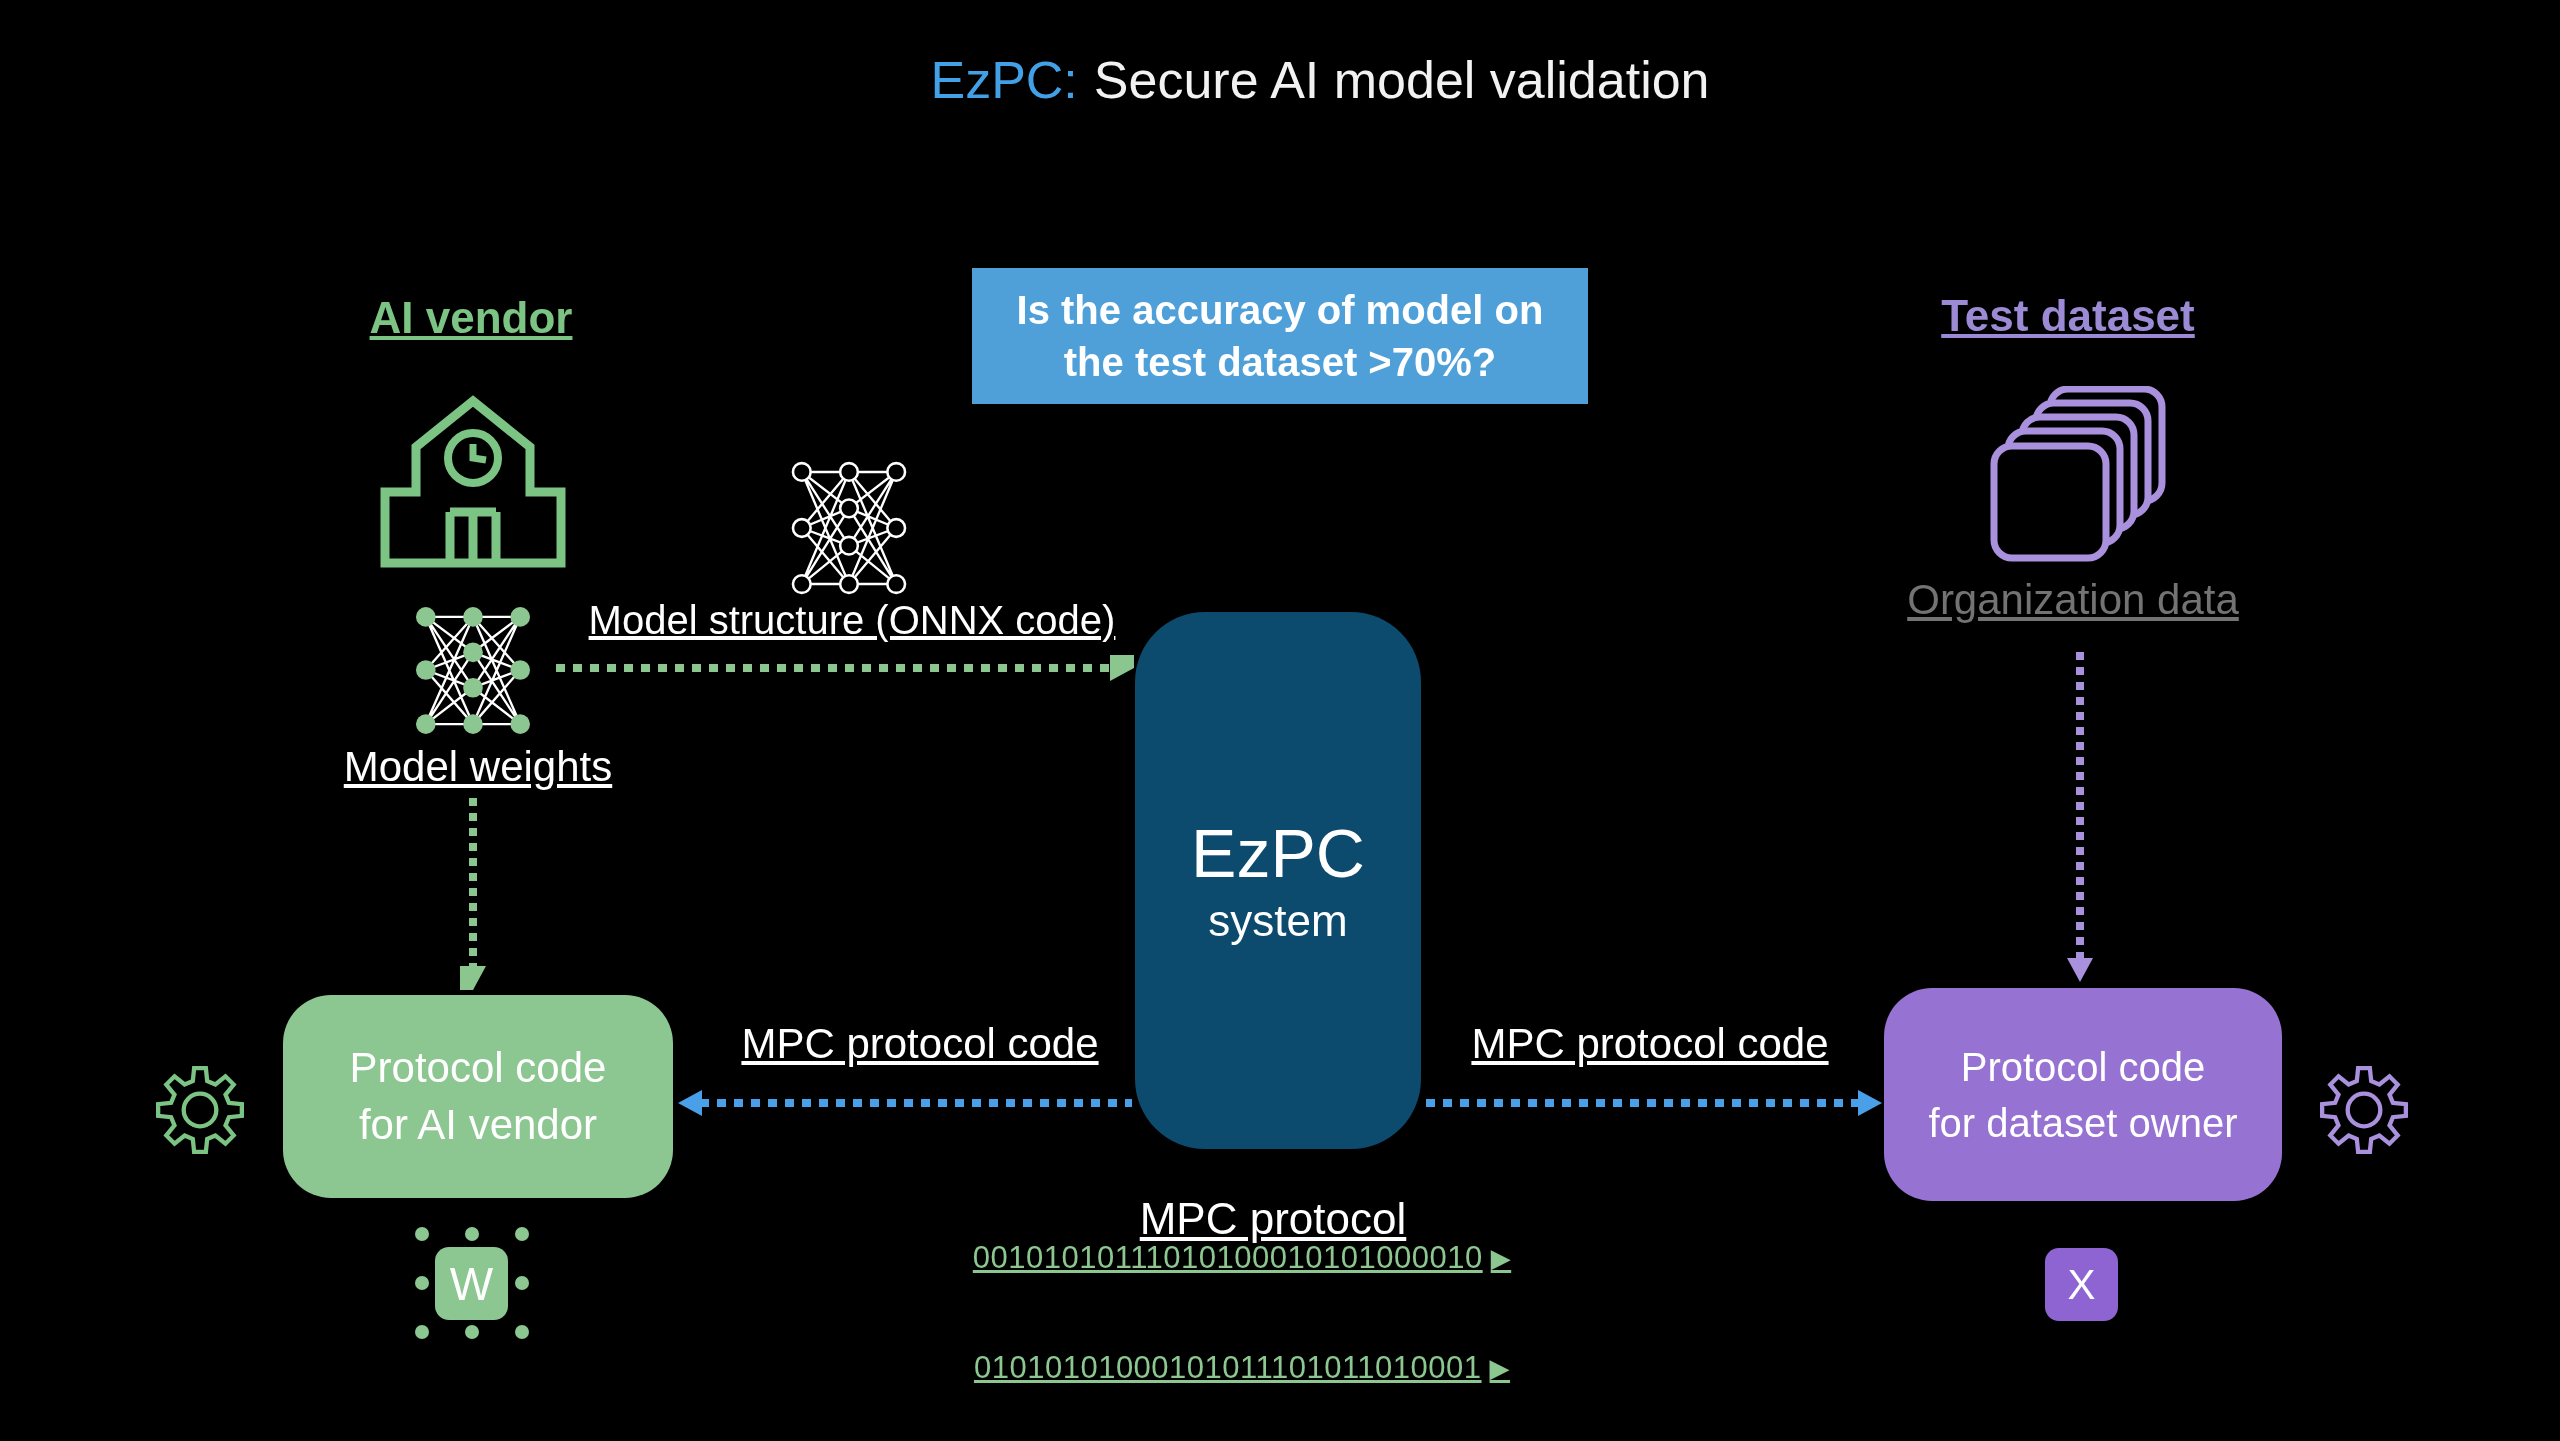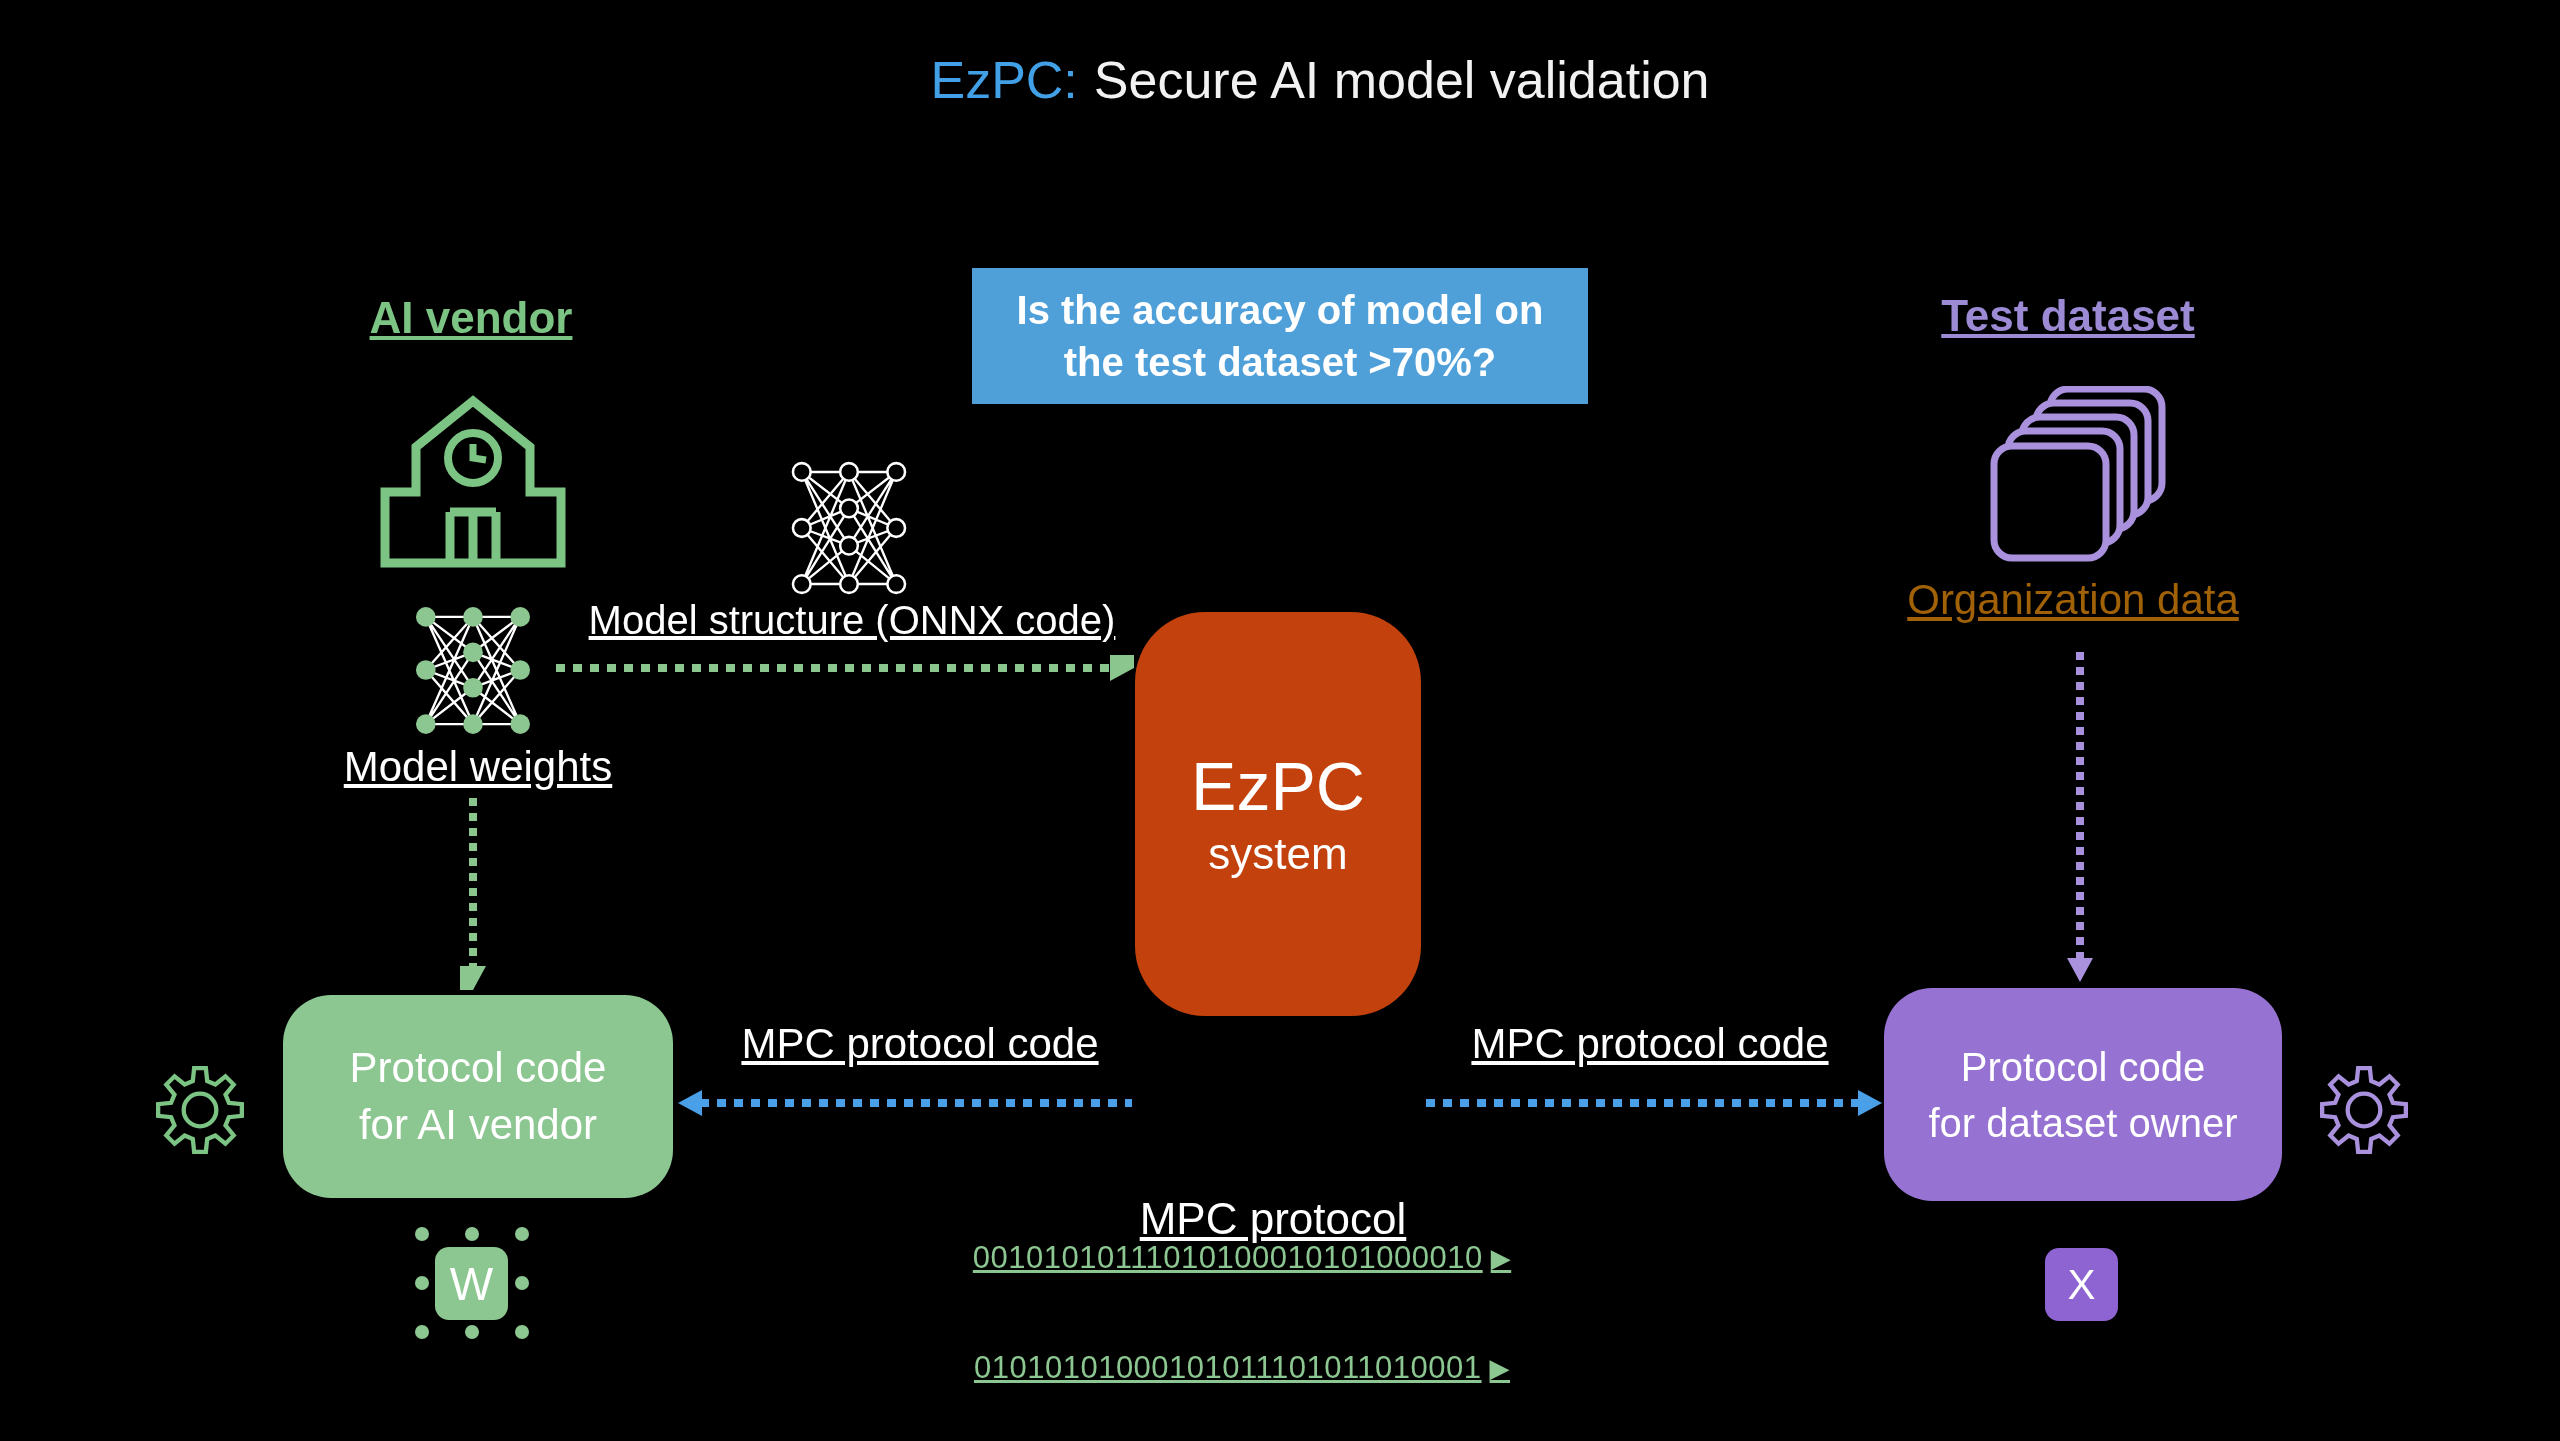--- a/index.html
+++ b/index.html
@@ -17,29 +17,29 @@
   .title .rest{margin-left:16px;}
 
   
   .qbox{left:972px;top:268px;width:616px;height:136px;background:#4f9fd9;
         display:flex;flex-direction:column;justify-content:center;align-items:center;
         color:#fff;font-size:40px;font-weight:bold;line-height:1.3;}
 
   
   .lbl-ai{left:271px;top:293px;width:400px;font-size:44px;font-weight:bold;color:#7cc483;}
   .lbl-td{left:1868px;top:291px;width:400px;font-size:44px;font-weight:bold;color:#9c8bd4;}
-  .lbl-org{left:1873px;top:576px;width:400px;font-size:42px;color:#a16207;}
+  .lbl-org{left:1873px;top:576px;width:400px;font-size:42px;color:#737373;}
   .lbl-ms{left:552px;top:598px;width:600px;font-size:40px;color:#fff;}
   .lbl-mw{left:278px;top:743px;width:400px;font-size:42px;color:#fff;}
   .lbl-mpcl{left:670px;top:1020px;width:500px;font-size:42px;color:#fff;}
   .lbl-mpcr{left:1400px;top:1020px;width:500px;font-size:42px;color:#fff;}
   .lbl-mpcp{left:1023px;top:1194px;width:500px;font-size:44px;color:#fff;}
 
   
-  .ezpc{left:1135px;top:612px;width:286px;height:404px;border-radius:70px;background:#c2410c;
+  .ezpc{left:1135px;top:612px;width:286px;height:537px;border-radius:70px;background:#0c4a6e;
         display:flex;flex-direction:column;justify-content:center;align-items:center;color:#fff;}
   .ezpc .big{font-size:68px;font-weight:300;line-height:1;}
   .ezpc .sub{font-size:44px;font-weight:300;line-height:1;margin-top:12px;}
 
   .vbox{left:283px;top:995px;width:390px;height:203px;border-radius:48px;background:#8cc690;
         display:flex;flex-direction:column;justify-content:center;align-items:center;
         color:#fff;font-size:42px;line-height:1.35;}
   .obox{left:1884px;top:988px;width:398px;height:213px;border-radius:48px;background:#9673d2;
         display:flex;flex-direction:column;justify-content:center;align-items:center;
         color:#fff;font-size:40px;line-height:1.4;}

